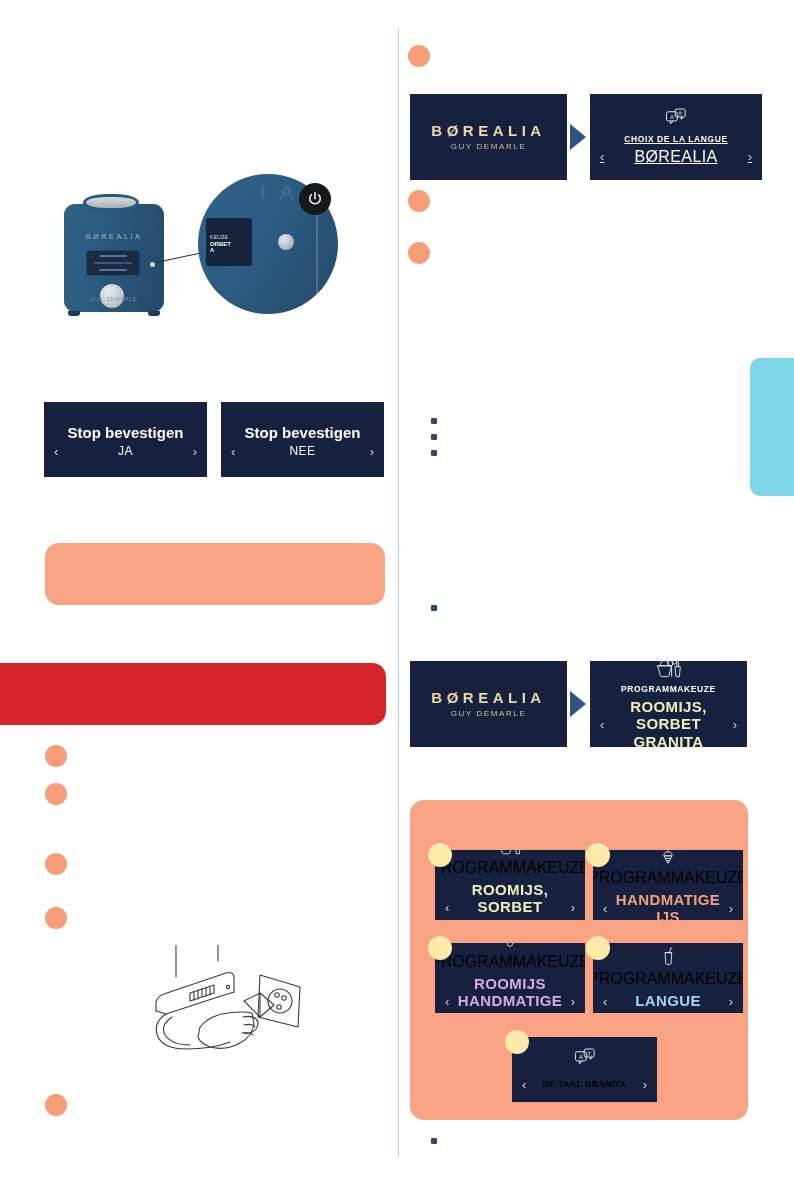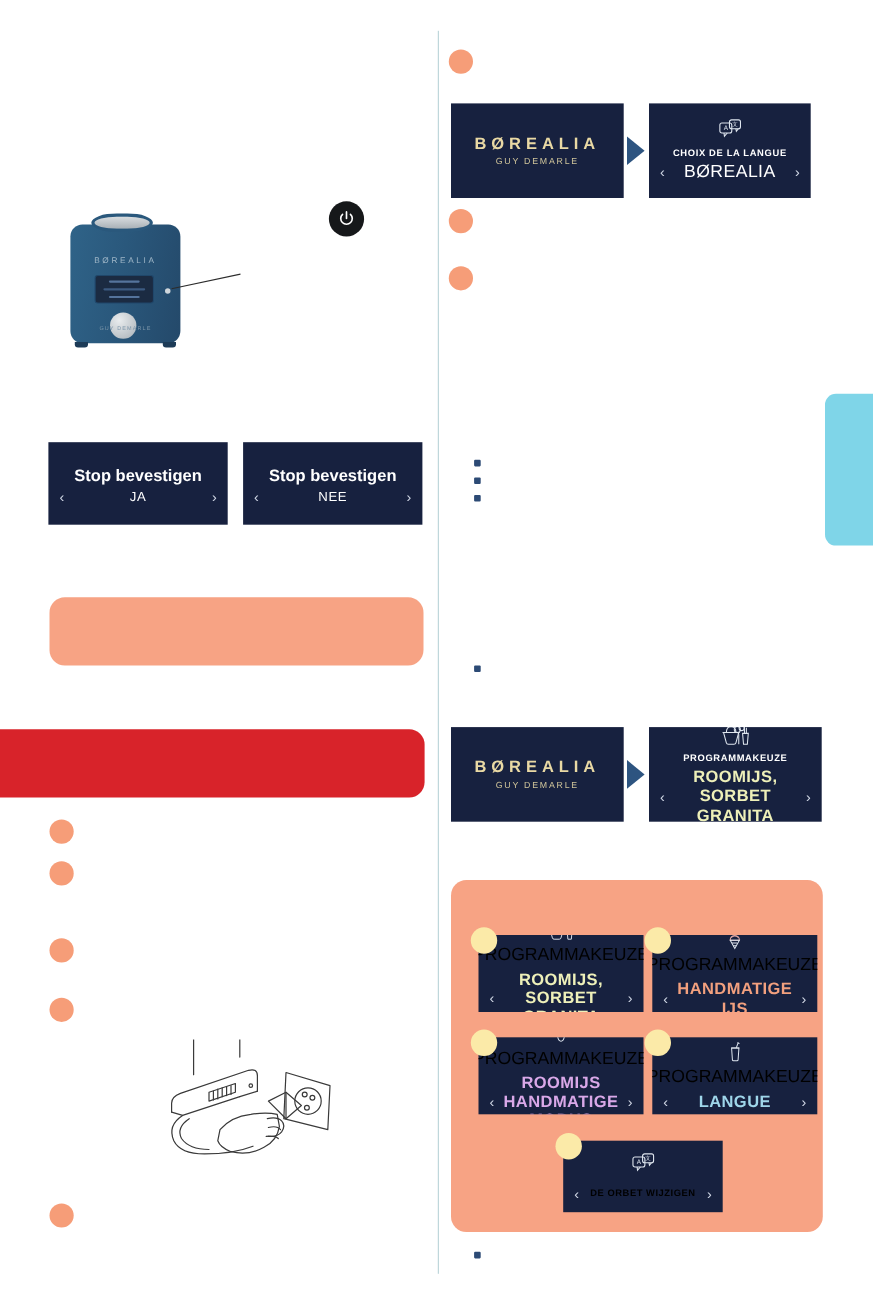--- a/index.html
+++ b/index.html
@@ -279,20 +279,30 @@
         <div class="ln"></div>
         <div class="ln w"></div>
     </div>
     <div class="machine-knob"></div>
     <div class="machine-sub">GUY DEMARLE</div>
     <div class="machine-foot" style="left:30px;"></div>
     <div class="machine-foot" style="left:110px;"></div>
     <div class="tiny-btn"></div>
     <div class="leader-line"></div>
 
+    <div class="magnifier">
+      <div class="mag-text">I A</div>
+      <div class="mag-screen">
+        <div class="t1">KEUZE</div>
+        <div class="t2">ORBET</div>
+        <div class="t3">A</div>
+      </div>
+      <div class="mag-knob"></div>
+      <div class="mag-edge"></div>
+    </div>
 
     <div class="power-badge">
       <svg width="18" height="18" viewBox="0 0 24 24" fill="none" stroke="#ffffff" stroke-width="2" stroke-linecap="round">
         <path d="M12 3.5 L12 11.5"></path>
         <path d="M7.2 6.4 A7 7 0 1 0 16.8 6.4"></path>
       </svg>
     </div>
   </div>
 
   <div class="screen" style="left:44px; top:402px; width:163px; height:75px;">
@@ -364,21 +374,21 @@
   <div class="dot-bullet" style="left:408px; top:190px;"></div>
   <div class="dot-bullet" style="left:408px; top:242px;"></div>
 
   <div class="screen" style="left:410px; top:94px; width:157px; height:86px;">
     <div class="logo-main">BØREALIA</div>
     <div class="logo-sub">GUY DEMARLE</div>
   </div>
 
   <div class="flow-arrow" style="left:570px; top:124px;"></div>
 
-  <div class="screen" style="left:590px; top:94px; width:147px; height:86px;">
+  <div class="screen" style="left:590px; top:94px; width:172px; height:86px;text-decoration:underline;">
     <div class="scr-icon">
       <svg width="22" height="20" viewBox="0 0 26 24" fill="none" stroke="#dfe6ef" stroke-width="1.2">
         <rect x="1.5" y="4.5" width="13" height="11" rx="2.2"></rect>
         <path d="M6 15.5 L6.5 19 L9.6 15.5"></path>
         <text x="8" y="12.6" font-size="7" fill="#dfe6ef" stroke="none" text-anchor="middle" font-family="Liberation Sans, sans-serif">A</text>
         <rect x="12" y="1.2" width="12" height="9.6" rx="2.2"></rect>
         <path d="M19 10.8 L19.5 13.6 L21.8 10.8"></path>
         <text x="18" y="8.2" font-size="6" fill="#dfe6ef" stroke="none" text-anchor="middle" font-family="Liberation Sans, sans-serif">文</text>
       </svg>
     </div>
@@ -508,21 +518,21 @@
           <rect x="1.5" y="4.5" width="13" height="11" rx="2.2"></rect>
           <path d="M6 15.5 L6.5 19 L9.6 15.5"></path>
           <text x="8" y="12.6" font-size="7" fill="#dfe6ef" stroke="none" text-anchor="middle" font-family="Liberation Sans, sans-serif">A</text>
           <rect x="12" y="1.2" width="12" height="9.6" rx="2.2"></rect>
           <path d="M19 10.8 L19.5 13.6 L21.8 10.8"></path>
           <text x="18" y="8.2" font-size="6" fill="#dfe6ef" stroke="none" text-anchor="middle" font-family="Liberation Sans, sans-serif">文</text>
         </svg>
       </div>
       <div class="val-row" style="margin-top:6px;">
         <span class="chev">‹</span>
-        <span class="val sm">DE ORBET WIJZIGEN</span>
+        <span class="val sm">DE TAAL GRANITA</span>
         <span class="chev">›</span>
       </div>
     </div>
     <div class="ylw-dot" style="left:95px; top:230px;"></div>
   </div>
 
   <div class="sq-bullet" style="left:431px; top:1138px;"></div>
 
 </div>
 

